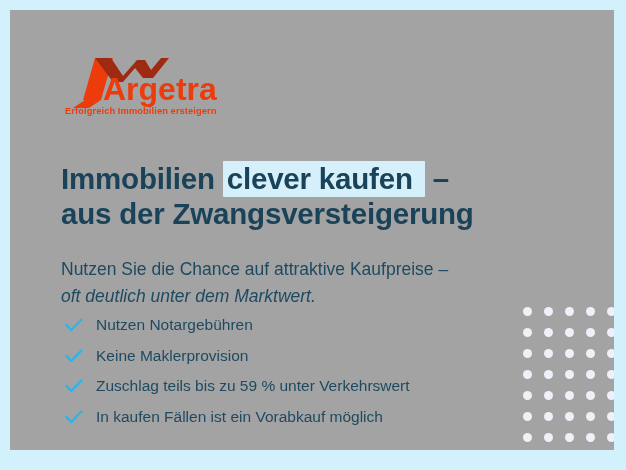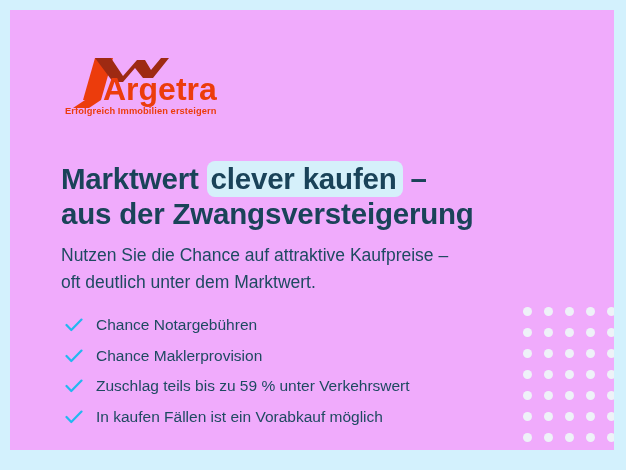--- a/index.html
+++ b/index.html
@@ -79,40 +79,40 @@
     top: 131px;
     width: 470px;
     font-size: 29.5px;
     font-weight: 700;
     line-height: 35px;
     letter-spacing: -0.2px;
     color: #1a4359;
   }
   .headline .hl {
     background: #d5f0fa;
-    padding: 1px 6px 2px 4px;
-    border-radius: 8px;
+    padding: 1px 12px 2px 4px;
+    border-radius: 1px;
     box-decoration-break: clone;
     margin-top: 8px;
     -webkit-box-decoration-break: clone;
   }
   .headline .line2 { display: block; }
 
   
   .sub {
     position: absolute;
     left: 51px;
-    top: 214px;
+    top: 228px;
     width: 480px;
     font-size: 17.5px;
     font-weight: 400;
     line-height: 27px;
     color: #1e4a61;
   }
-  .sub .line2 { display: block; }
+  .sub .line2 { display: block; font-style: italic; }
 
   
   .benefits {
     position: absolute;
     left: 55px;
     top: 300px;
     width: 440px;
   }
   .benefit {
     display: flex;
@@ -130,21 +130,21 @@
     font-size: 15.5px;
     color: #1e4a61;
     white-space: nowrap;
     padding-left: 5px;
   }
 </style>
 </head>
 <body>
 
 <div class="canvas" style="background: rgb(211, 241, 253);">
-  <div class="card" style="background: #f0abfc;">
+  <div class="card" style="background: #a3a3a3;">
 
     <div class="dot-grid">
         <i style="background: rgb(238, 242, 248);"></i>
         <i style="background: rgb(238, 242, 248);"></i>
         <i style="background: rgb(238, 242, 248);"></i>
         <i style="background: rgb(238, 242, 248);"></i>
         <i style="background: rgb(238, 242, 248);"></i>
         <i style="background: rgb(238, 242, 248);"></i>
         <i style="background: rgb(238, 242, 248);"></i>
         <i style="background: rgb(238, 242, 248);"></i>
@@ -188,45 +188,45 @@
         </g>
 
         <text x="38" y="44" font-family="'Liberation Sans', sans-serif" font-size="32" font-weight="700" fill="#ec3c0c">Argetra</text>
 
         <text x="0" y="58" font-family="'Liberation Sans', sans-serif" font-size="9.3" font-weight="700" fill="#ec3c0c" letter-spacing="0.1">Erfolgreich Immobilien ersteigern</text>
       </svg>
     </div>
 
 
     <h1 class="headline" style="color: rgb(26, 67, 89);">
-      <span>Marktwert </span><span class="hl" style="background: rgb(213, 240, 250);">clever kaufen</span><span> –</span>
+      <span>Immobilien </span><span class="hl" style="background: rgb(213, 240, 250);">clever kaufen</span><span> –</span>
       <span class="line2">aus der Zwangsversteigerung</span>
     </h1>
 
     <p class="sub">
       <span>Nutzen Sie die Chance auf attraktive Kaufpreise –</span>
       <span class="line2">oft deutlich unter dem Marktwert.</span>
     </p>
 
     <ul class="benefits" style="list-style:none;margin:0;padding:0">
       <li class="benefit">
         <span class="check">
           <svg width="18" height="14" viewBox="0 0 18 14">
               <path d="M1.5 7 L6.3 12 L16.5 1.6" fill="none" stroke="#22b8ef" stroke-width="2.2" stroke-linecap="round" stroke-linejoin="round"></path>
             </svg>
         </span>
-        <span class="txt">Chance Notargebühren</span>
-      </li>
-      <li class="benefit">
-        <span class="check">
-          <svg width="18" height="14" viewBox="0 0 18 14">
-              <path d="M1.5 7 L6.3 12 L16.5 1.6" fill="none" stroke="#22b8ef" stroke-width="2.2" stroke-linecap="round" stroke-linejoin="round"></path>
-            </svg>
-        </span>
-        <span class="txt">Chance Maklerprovision</span>
+        <span class="txt">Nutzen Notargebühren</span>
+      </li>
+      <li class="benefit">
+        <span class="check">
+          <svg width="18" height="14" viewBox="0 0 18 14">
+              <path d="M1.5 7 L6.3 12 L16.5 1.6" fill="none" stroke="#22b8ef" stroke-width="2.2" stroke-linecap="round" stroke-linejoin="round"></path>
+            </svg>
+        </span>
+        <span class="txt">Keine Maklerprovision</span>
       </li>
       <li class="benefit">
         <span class="check">
           <svg width="18" height="14" viewBox="0 0 18 14">
               <path d="M1.5 7 L6.3 12 L16.5 1.6" fill="none" stroke="#22b8ef" stroke-width="2.2" stroke-linecap="round" stroke-linejoin="round"></path>
             </svg>
         </span>
         <span class="txt">Zuschlag teils bis zu 59 % unter Verkehrswert</span>
       </li>
       <li class="benefit">

